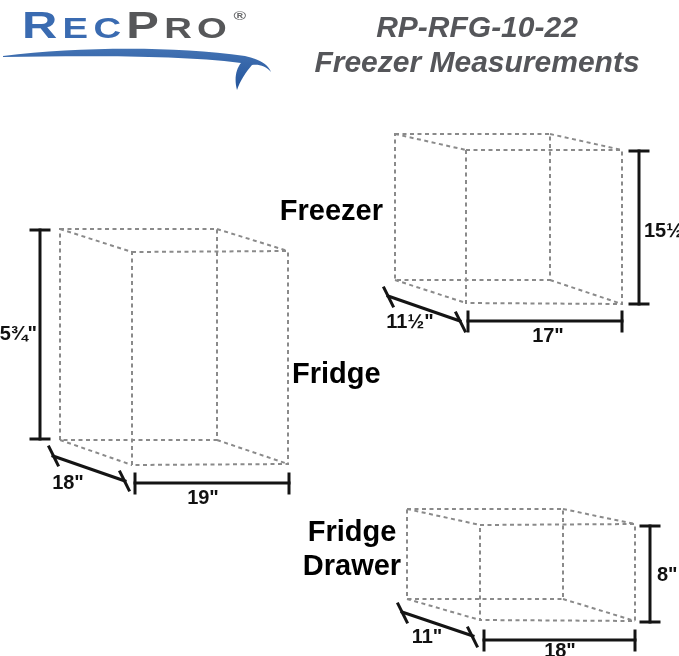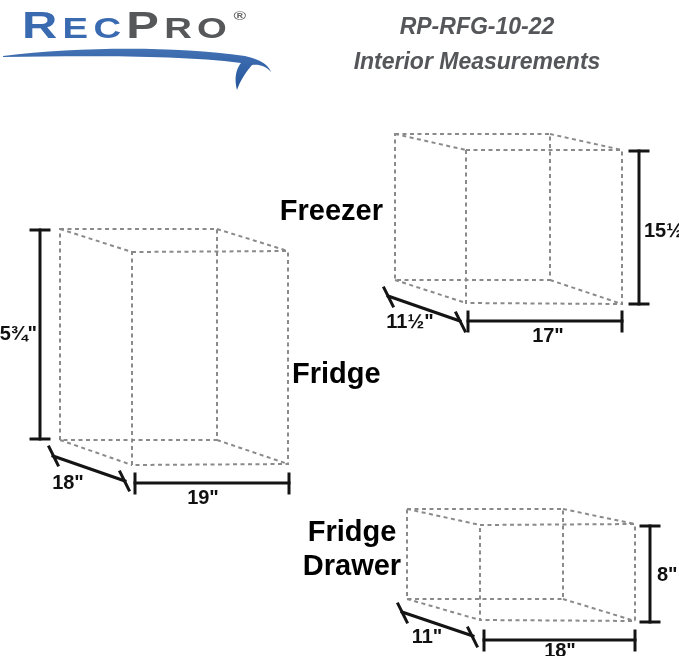--- a/index.html
+++ b/index.html
@@ -15,41 +15,41 @@
     transform:scaleX(1.32);transform-origin:0 0;
   }
   .logo .big{font-size:37px;}
   .logo .small{font-size:29px;}
   .logo .blue{color:#3a6bb1;}
   .logo .gray{color:#565759;}
   .logo .reg{font-size:13px;color:#6a6b6d;letter-spacing:0;position:relative;top:-18px;margin-left:1px;}
   
   .title{
     position:absolute;left:276px;top:5px;width:402px;text-align:center;
-    font-weight:bold;font-style:italic;font-size:23px;line-height:35px;color:#55565a;
+    font-weight:bold;font-style:italic;font-size:30px;line-height:35px;color:#55565a;
   }
   
   svg{position:absolute;left:0;top:0;}
   .wf{fill:none;stroke:#8a8a8a;stroke-width:2;stroke-dasharray:4 3.5;stroke-linecap:butt;}
   .dim{fill:none;stroke:#141414;stroke-width:3;stroke-linecap:square;}
   .dlabel{font-family:"Liberation Sans",sans-serif;font-weight:bold;font-size:20px;fill:#111111;}
   .blabel{font-family:"Liberation Sans",sans-serif;font-weight:bold;font-size:29px;fill:#000000;}
 </style>
 </head>
 <body>
 
 <div class="stage">
 
   <div class="logo">
     <span class="big blue">R</span><span class="small blue">EC</span><span class="big gray">P</span><span class="small gray">RO</span><span class="reg">®</span>
   </div>
 
   <div class="title">
     <div>RP-RFG-10-22</div>
-    <div>Interior Measurements</div>
+    <div>Freezer Measurements</div>
   </div>
 
   <svg width="679" height="656" viewBox="0 0 679 656">
     <defs>
       <linearGradient id="swooshGrad" x1="0" y1="0" x2="0" y2="1">
         <stop offset="0" stop-color="#4272b3"></stop>
         <stop offset="1" stop-color="#24549b"></stop>
       </linearGradient>
     </defs>
 

